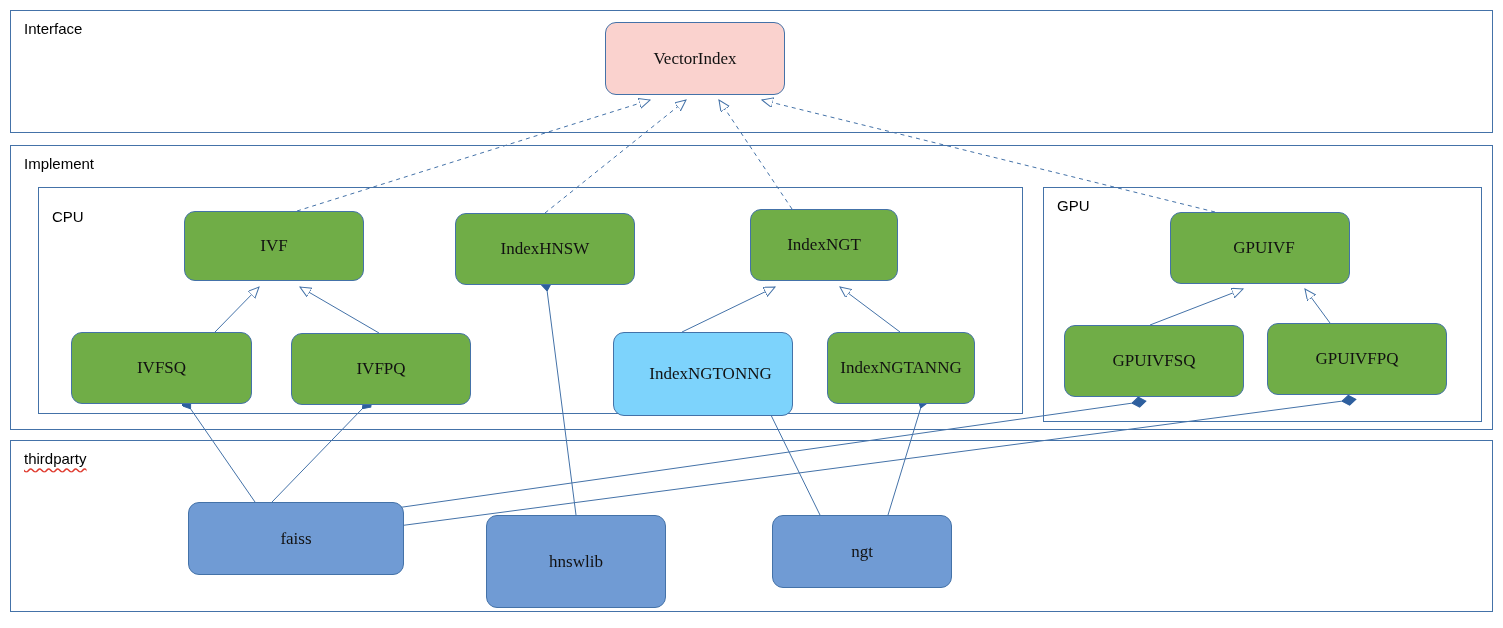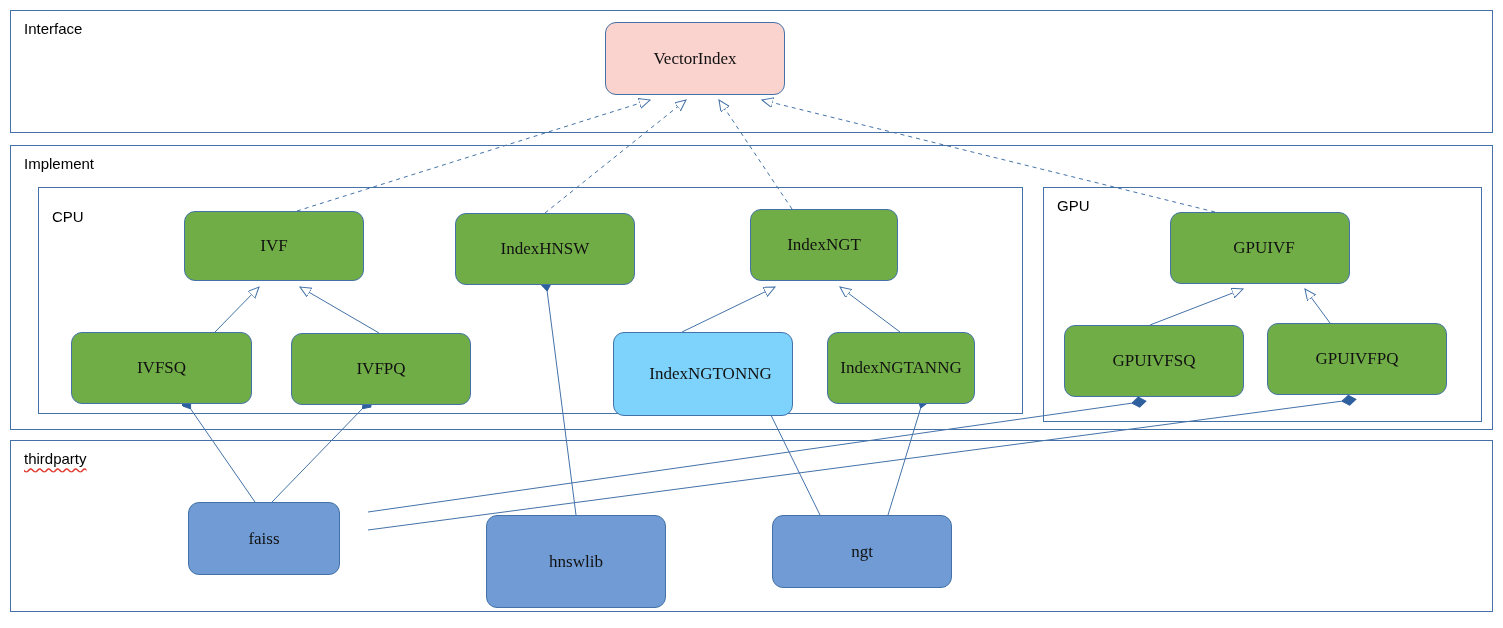--- a/index.html
+++ b/index.html
@@ -73,17 +73,17 @@
   <div class="node impl" id="n1" style="left: 184px; top: 211px; width: 180px; height: 70px; background: rgb(112, 173, 71); border-color: rgb(68, 114, 168);">IVF</div>
   <div class="node impl" id="n2" style="left: 455px; top: 213px; width: 180px; height: 72px; background: rgb(112, 173, 71); border-color: rgb(68, 114, 168);">IndexHNSW</div>
   <div class="node impl" id="n3" style="left: 702px; top: 209px; width: 148px; height: 72px; background: rgb(112, 173, 71); border-color: rgb(68, 114, 168); margin-left: 48px;">IndexNGT</div>
   <div class="node impl" id="n4" style="left: 71px; top: 332px; width: 181px; height: 72px; background: rgb(112, 173, 71); border-color: rgb(68, 114, 168);">IVFSQ</div>
   <div class="node impl" id="n5" style="left: 291px; top: 333px; width: 180px; height: 72px; background: rgb(112, 173, 71); border-color: rgb(68, 114, 168);">IVFPQ</div>
   <div class="node impl" id="n6" style="left: 613px; top: 332px; width: 180px; height: 84px; background: #7dd3fc; border-color: rgb(68, 114, 168); padding-left: 15px;">IndexNGTONNG</div>
   <div class="node impl" id="n7" style="left: 827px; top: 332px; width: 148px; height: 72px; background: rgb(112, 173, 71); border-color: rgb(68, 114, 168);">IndexNGTANNG</div>
   <div class="node impl" id="n8" style="left: 1170px; top: 212px; width: 180px; height: 72px; background: rgb(112, 173, 71); border-color: rgb(68, 114, 168); padding-left: 8px;">GPUIVF</div>
   <div class="node impl" id="n9" style="left: 1064px; top: 325px; width: 180px; height: 72px; background: rgb(112, 173, 71); border-color: rgb(68, 114, 168);">GPUIVFSQ</div>
   <div class="node impl" id="n10" style="left: 1267px; top: 323px; width: 180px; height: 72px; background: rgb(112, 173, 71); border-color: rgb(68, 114, 168);">GPUIVFPQ</div>
-  <div class="node lib" id="n11" style="left: 188px; top: 502px; width: 152px; height: 73px; background: rgb(112, 155, 212); border-color: rgb(68, 114, 168);">faiss</div>
+  <div class="node lib" id="n11" style="left: 188px; top: 502px; width: 216px; height: 73px; background: rgb(112, 155, 212); border-color: rgb(68, 114, 168);">faiss</div>
   <div class="node lib" id="n12" style="left: 486px; top: 515px; width: 180px; height: 93px; background: rgb(112, 155, 212); border-color: rgb(68, 114, 168);">hnswlib</div>
   <div class="node lib" id="n13" style="left: 772px; top: 515px; width: 180px; height: 73px; background: rgb(112, 155, 212); border-color: rgb(68, 114, 168);">ngt</div>
 
 </div>
 
 </body></html>

